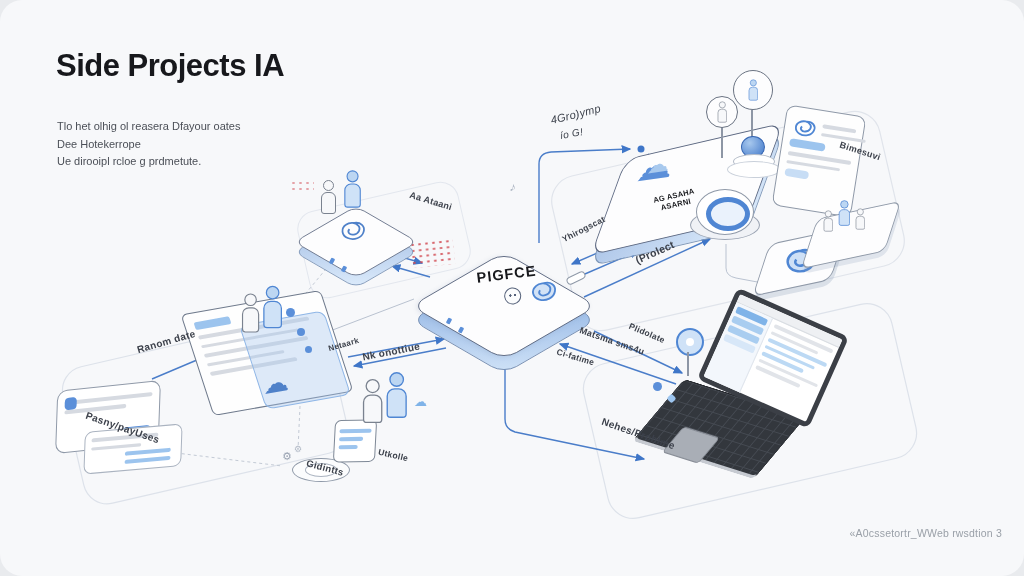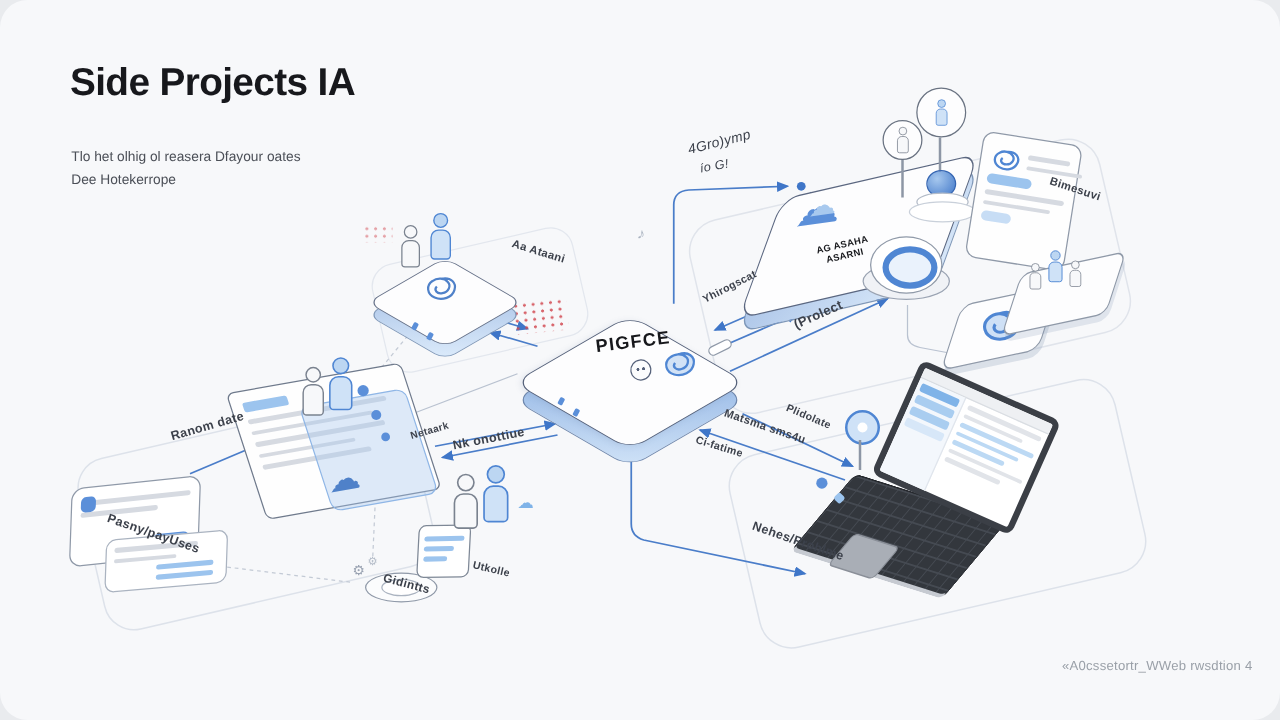--- a/index.html
+++ b/index.html
@@ -157,20 +157,21 @@
 </style>
 </head>
 <body>
 
 <div class="slide">
 
   <h1 class="title">Side Projects IA</h1>
   <div class="desc">
     <div>Tlo het olhig ol reasera Dfayour oates</div>
     <div>Dee Hotekerrope</div>
+    <div>Ue dirooipl rcloe g prdmetute.</div>
   </div>
 
   <svg class="connectors" width="1024" height="576">
     <defs>
       <marker id="ah" markerWidth="7" markerHeight="7" refX="6" refY="3" orient="auto">
         <path d="M0,0 L7,3 L0,6 Z" fill="#3f76c8"></path>
       </marker>
     </defs>
 
     <rect x="70" y="340" width="270" height="140" rx="24" fill="none" stroke="#dde2ea" stroke-width="1.2" transform="rotate(-13 205 410)"></rect>
@@ -383,14 +384,14 @@
   <div class="lbl l7">Netaark</div>
   <div class="lbl l8">Ranom date</div>
   <div class="lbl l9">Pasny/payUses</div>
   <div class="lbl l10">Matsma sms4u</div>
   <div class="lbl l11">Plidolate</div>
   <div class="lbl l12">Ci-fatime</div>
   <div class="lbl l13">Nehes/Prohlme</div>
   <div class="lbl l14">Gidintts</div>
   <div class="lbl l15">Utkolle</div>
 
-  <div class="footer">«A0cssetortr_WWeb rwsdtion 4</div>
+  <div class="footer">«A0cssetortr_WWeb rwsdtion 3</div>
 </div>
 
 </body></html>

